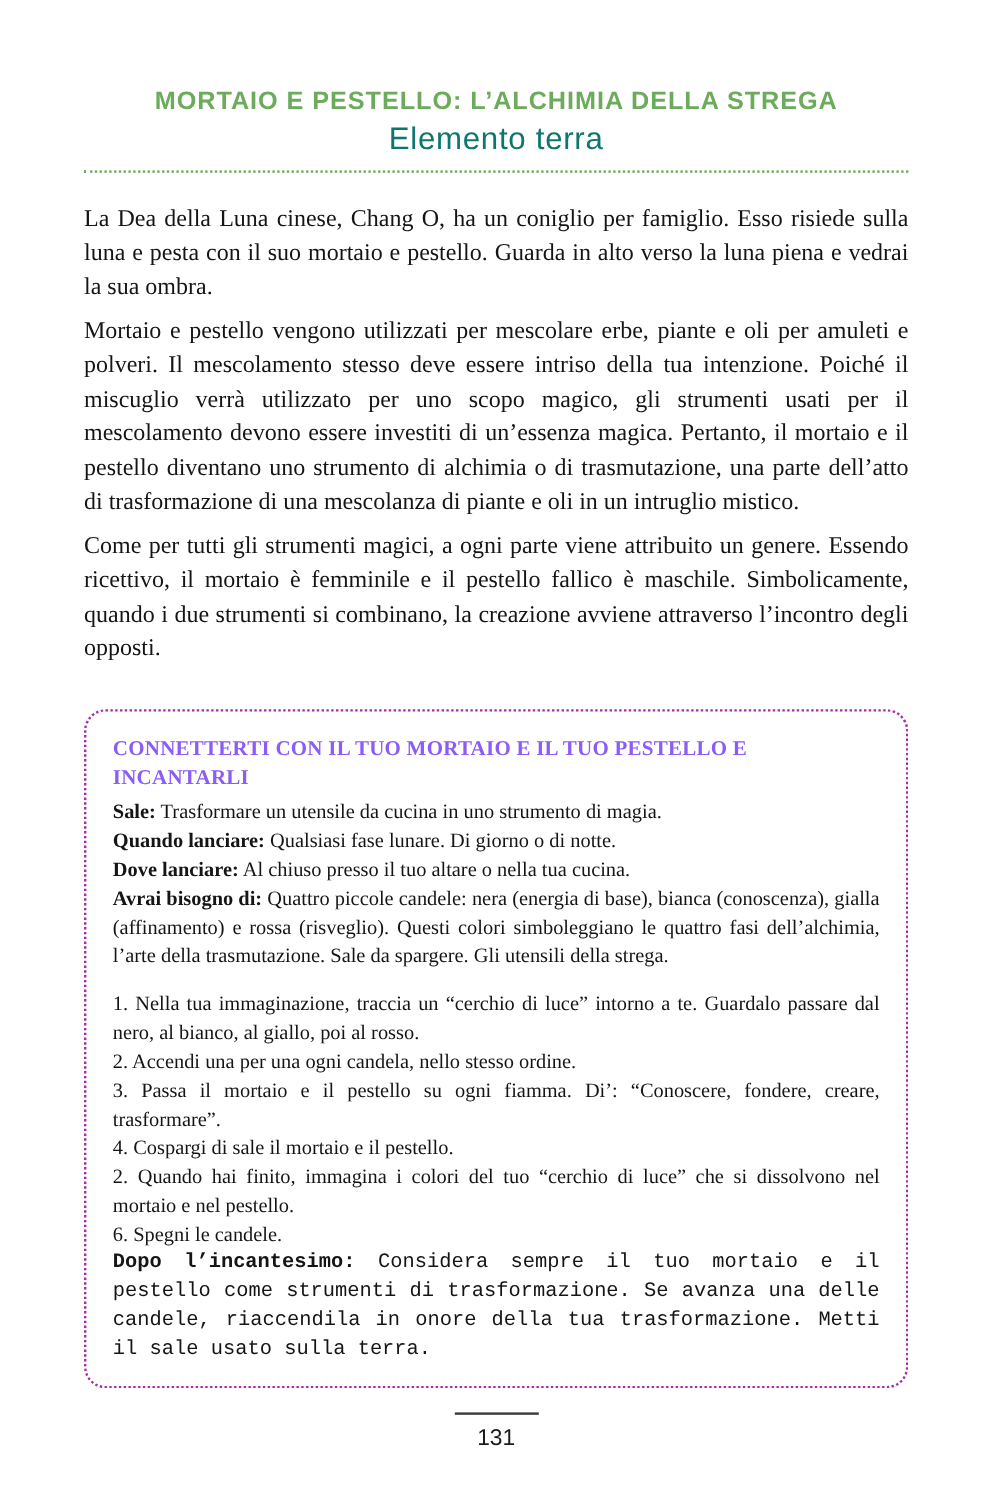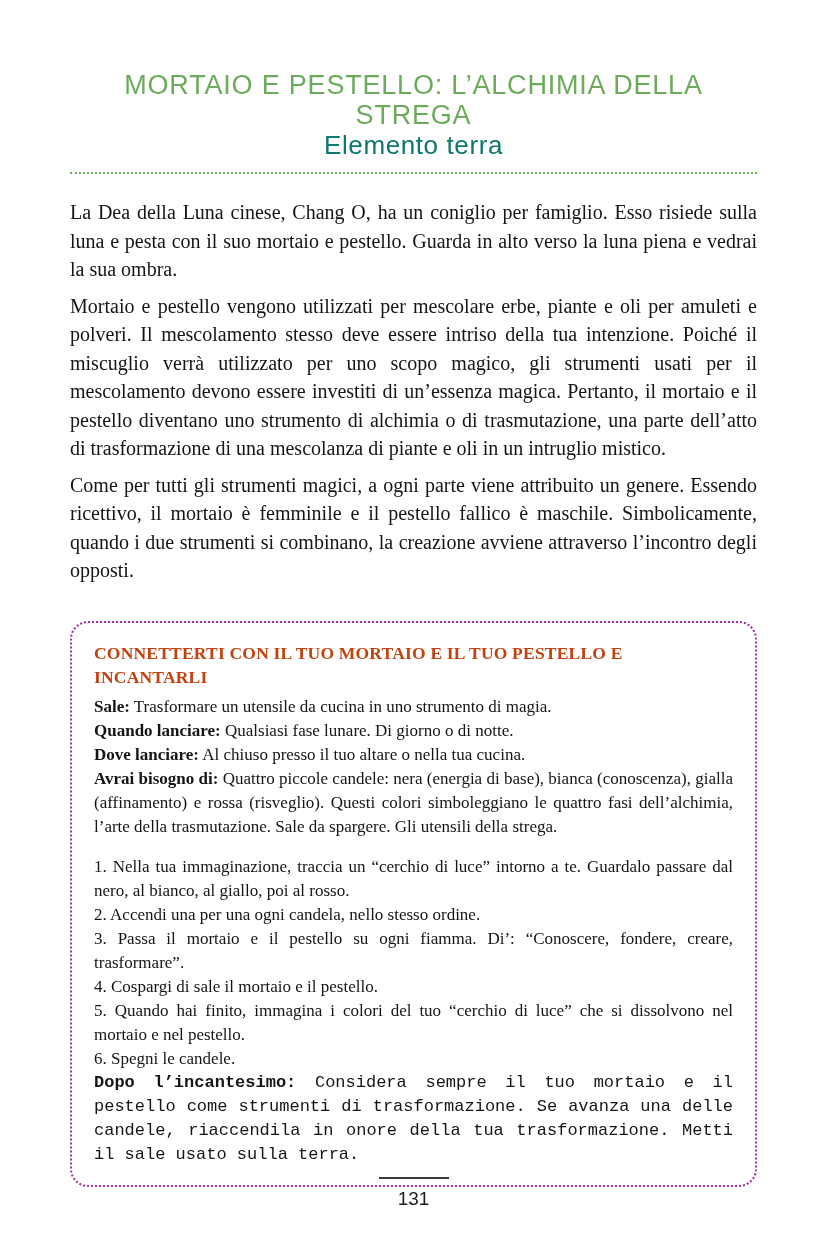--- a/index.html
+++ b/index.html
@@ -17,22 +17,22 @@
   }
   .content {
     padding:70px 70px 0 70px;
   }
 
   
   .chapter-title {
     text-align:center;
     color:#6dab5c;
     font-family:"Liberation Sans", sans-serif;
-    font-weight:400;
-    font-size:27px;
+    font-weight:700;
+    font-size:21px;
     line-height:30px;
     letter-spacing:0.8px;
   }
   .chapter-subtitle {
     text-align:center;
     color:#0f766e;
     font-family:"Liberation Sans", sans-serif;
     font-weight:400;
     font-size:26px;
     line-height:30px;
@@ -56,21 +56,21 @@
   .italic { }
 
   
   .spell-box {
     margin-top:36px;
     border:2px dotted #a82ba8;
     border-radius:18px;
     padding:14px 22px 18px 22px;
   }
   .spell-box-heading {
-    color:#c2410c;
+    color:#8b5cf6;
     font-weight:bold;
     font-size:17.5px;
     line-height:24px;
     letter-spacing:0.2px;
     margin:4px 0 6px 0;
   }
   .spell-box p {
     font-size:17px;
     line-height:24px;
     text-align:justify;
@@ -120,21 +120,21 @@
       <p><strong>Sale:</strong><span> Trasformare un utensile da cucina in uno strumento di magia.</span></p>
       <p><strong>Quando lanciare:</strong><span> Qualsiasi fase lunare. Di giorno o di notte.</span></p>
       <p><strong>Dove lanciare:</strong><span> Al chiuso presso il tuo altare o nella tua cucina.</span></p>
       <p><strong>Avrai bisogno di:</strong><span> Quattro piccole candele: nera (energia di base), bianca (conoscenza), gialla (affinamento) e rossa (risveglio). Questi colori simboleggiano le quattro fasi dell’alchimia, l’arte della trasmutazione. Sale da spargere. Gli utensili della strega.</span></p>
 
       <div class="spell-steps">
         <p>1. Nella tua immaginazione, traccia un “cerchio di luce” intorno a te. Guardalo passare dal nero, al bianco, al giallo, poi al rosso.</p>
         <p>2. Accendi una per una ogni candela, nello stesso ordine.</p>
         <p>3. Passa il mortaio e il pestello su ogni fiamma. Di’: “Conoscere, fondere, creare, trasformare”.</p>
         <p>4. Cospargi di sale il mortaio e il pestello.</p>
-        <p>5. Quando hai finito, immagina i colori del tuo “cerchio di luce” che si dissolvono nel mortaio e nel pestello.</p>
+        <p>2. Quando hai finito, immagina i colori del tuo “cerchio di luce” che si dissolvono nel mortaio e nel pestello.</p>
         <p>6. Spegni le candele.</p>
       </div>
 
       <div class="spell-after">
         <p><strong>Dopo l’incantesimo:</strong><span> Considera sempre il tuo mortaio e il pestello come strumenti di trasformazione. Se avanza una delle candele, riaccendila in onore della tua trasformazione. Metti il sale usato sulla terra.</span></p>
       </div>
     </div>
 
   </div>
 

